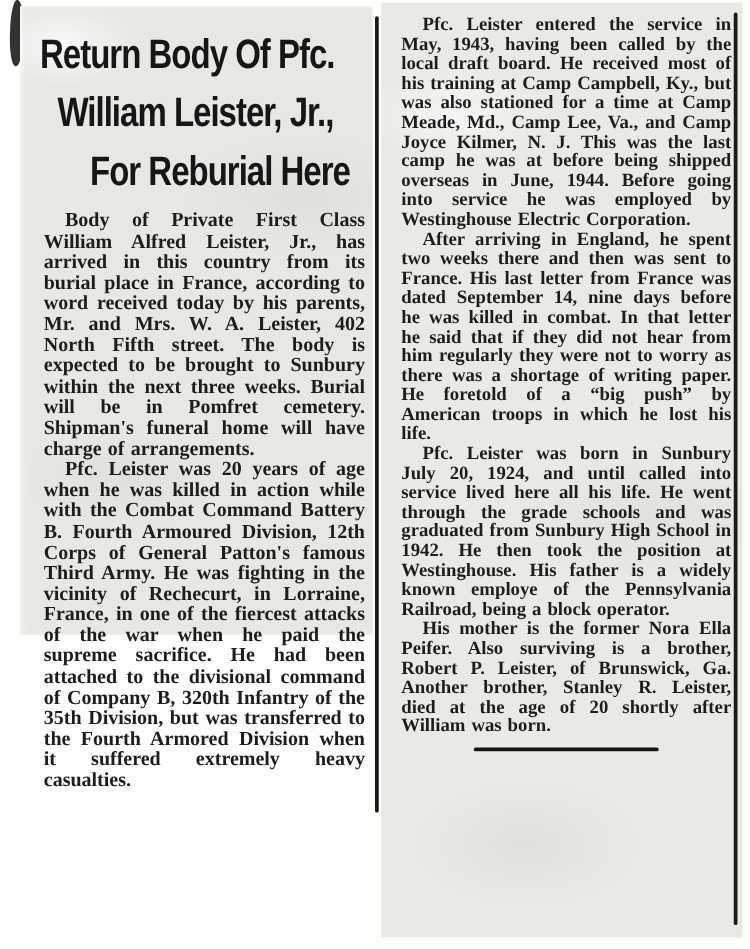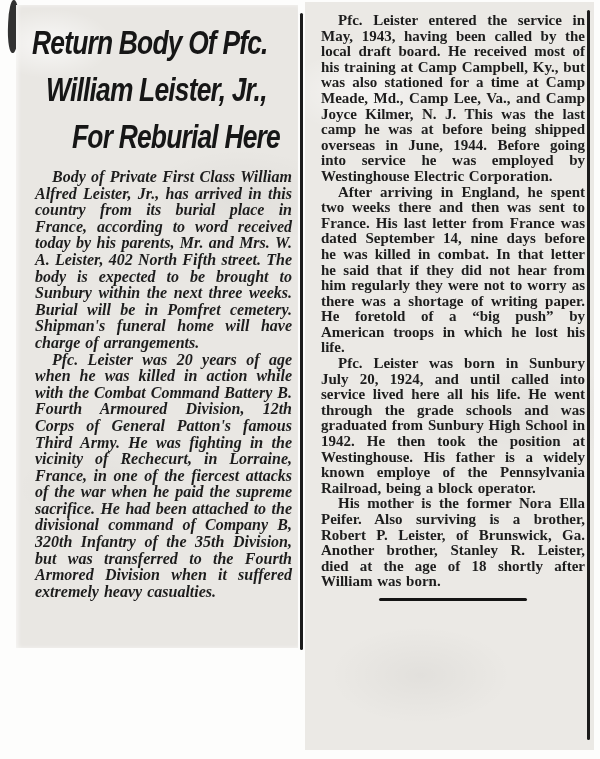--- a/index.html
+++ b/index.html
@@ -14,28 +14,27 @@
     font-family: "Liberation Serif", serif;
   }
 
   
   .clip {
     position: absolute;
     color: #1d1d1d;
   }
   .clip-left {
     left: 16px; top: 5px;
-    width: 282px; height: 643px;
+    width: 282px; height: 503px;
     background:
       radial-gradient(ellipse 90px 50px at 12% 6%,  rgba(255,255,255,0.7), transparent 70%),
       radial-gradient(ellipse 140px 70px at 80% 30%, rgba(0,0,0,0.035), transparent 70%),
       radial-gradient(ellipse 120px 60px at 30% 75%, rgba(0,0,0,0.03), transparent 70%),
       #e9e7e3;
     box-shadow: inset 2px 0 4px rgba(255,255,255,0.6);
-    font-style: italic;
   }
   .clip-right {
     left: 305px; top: 2px;
     width: 289px; height: 748px;
     background:
       radial-gradient(ellipse 110px 60px at 20% 12%, rgba(255,255,255,0.55), transparent 70%),
       radial-gradient(ellipse 150px 80px at 75% 55%, rgba(0,0,0,0.035), transparent 70%),
       radial-gradient(ellipse 130px 70px at 40% 90%, rgba(0,0,0,0.04), transparent 70%),
       #ebe9e5;
   }
@@ -142,20 +141,20 @@
     </div>
   </div>
 
   <div class="rule-vert rule-middle"></div>
 
   <div class="clip clip-right">
     <div class="body-col">
       <p>Pfc. Leister entered the service in May, 1943, having been called by the local draft board. He received most of his training at Camp Campbell, Ky., but was also stationed for a time at Camp Meade, Md., Camp Lee, Va., and Camp Joyce Kilmer, N. J. This was the last camp he was at before being shipped overseas in June, 1944. Before going into service he was employed by Westinghouse Electric Corporation.</p>
       <p>After arriving in England, he spent two weeks there and then was sent to France. His last letter from France was dated September 14, nine days before he was killed in combat. In that letter he said that if they did not hear from him regularly they were not to worry as there was a shortage of writing paper. He foretold of a “big push” by American troops in which he lost his life.</p>
       <p>Pfc. Leister was born in Sunbury July 20, 1924, and until called into service lived here all his life. He went through the grade schools and was graduated from Sunbury High School in 1942. He then took the position at Westinghouse. His father is a widely known employe of the Pennsylvania Railroad, being a block operator.</p>
-      <p>His mother is the former Nora Ella Peifer. Also surviving is a brother, Robert P. Leister, of Brunswick, Ga. Another brother, Stanley R. Leister, died at the age of 18 shortly after William was born.</p>
+      <p>His mother is the former Nora Ella Peifer. Also surviving is a brother, Robert P. Leister, of Brunswick, Ga. Another brother, Stanley R. Leister, died at the age of 20 shortly after William was born.</p>
     </div>
     <div class="end-rule"></div>
   </div>
 
   <div class="rule-vert rule-right"></div>
 
 </div>
 
 </body></html>

